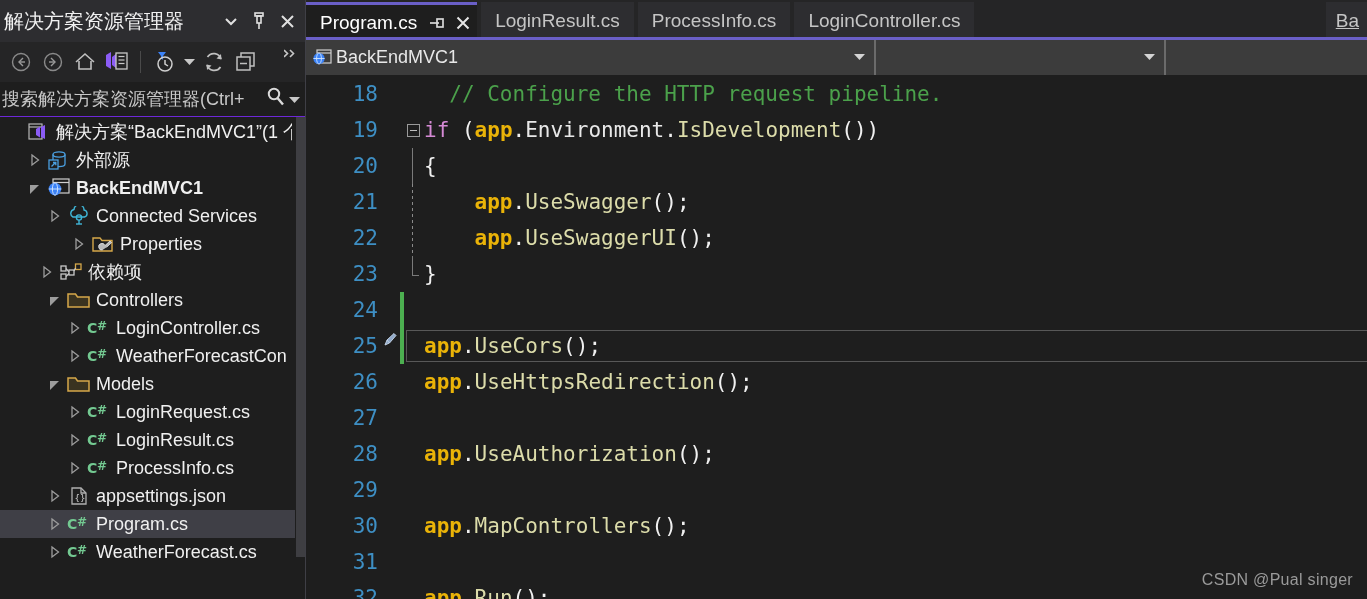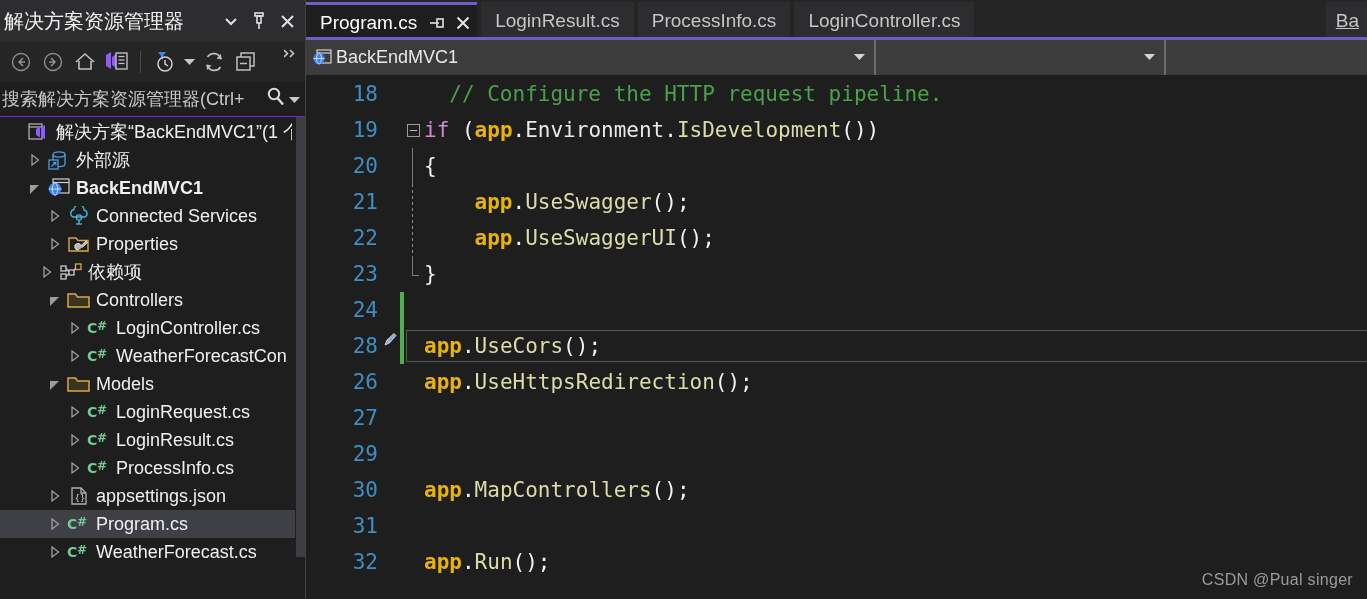--- a/index.html
+++ b/index.html
@@ -387,21 +387,21 @@
           <span class="ticon">
             <svg width="22" height="20" viewBox="0 0 22 20">
               <path d="M5 11 A4 4 0 0 1 6 3.5 A5 5 0 0 1 16 4 A3.6 3.6 0 0 1 16.5 11 Z" fill="none" stroke="#3fb6d8" stroke-width="1.4"></path>
               <circle cx="11" cy="11.5" r="2.6" fill="none" stroke="#3fb6d8" stroke-width="1.4"></circle>
               <line x1="11" y1="14" x2="11" y2="18" stroke="#3fb6d8" stroke-width="1.4"></line>
               <line x1="8" y1="18" x2="14" y2="18" stroke="#3fb6d8" stroke-width="1.4"></line>
             </svg>
           </span>
           <span class="tlabel">Connected Services</span>
         </div>
-        <div class="tree-row" style="padding-left: 44px;">
+        <div class="tree-row" style="padding-left: 68px;">
           <span class="tw">
             <svg width="12" height="14" viewBox="0 0 12 14">
               <path d="M3 2 L9.5 7 L3 12 Z" fill="none" stroke="#9d9d9d" stroke-width="1.3"></path>
             </svg>
           </span>
           <span class="ticon">
             <svg width="22" height="20" viewBox="0 0 22 20">
               <path d="M1 4 L8 4 L10 6.5 L20 6.5 L20 17 L1 17 Z" fill="none" stroke="#d6a84a" stroke-width="1.4"></path>
               <path d="M10.5 16 A3.3 3.3 0 1 1 13 11.5 L18 7 L19.6 8.6 L14.6 13.2" fill="#b8b8b8" stroke="#e8e8e8" stroke-width="0.8"></path>
             </svg>
@@ -691,21 +691,21 @@
           <span class="ctext"><span class="c-punc">}</span></span>
         </div>
         <div class="code-line">
           <span class="ln">24</span>
           <span class="gutter-glyph"></span>
           <span class="changebar added"></span>
           <span class="fold"></span>
           <span class="ctext"></span>
         </div>
         <div class="code-line">
-          <span class="ln">28</span>
+          <span class="ln">25</span>
           <span class="gutter-glyph">
             <svg width="16" height="16" viewBox="0 0 16 16" style="position:absolute;left:-2px;top:4px">
               <path d="M3 13 L5 8 L12 1.5 L14 3.5 L7.5 11 Z" fill="#8fa8c8" stroke="#c8d8ec" stroke-width="0.9"></path>
               <line x1="5" y1="8" x2="7.5" y2="11" stroke="#c8d8ec" stroke-width="0.8"></line>
             </svg>
           </span>
           <span class="changebar added"></span>
           <span class="fold"></span>
           <span class="ctext"><span class="c-ident">app</span><span class="c-punc">.</span><span class="c-method">UseCors</span><span class="c-punc">();</span></span>
           <span class="curline-box"></span>
@@ -718,20 +718,27 @@
           <span class="ctext"><span class="c-ident">app</span><span class="c-punc">.</span><span class="c-method">UseHttpsRedirection</span><span class="c-punc">();</span></span>
         </div>
         <div class="code-line">
           <span class="ln">27</span>
           <span class="gutter-glyph"></span>
           <span class="changebar"></span>
           <span class="fold"></span>
           <span class="ctext"></span>
         </div>
         <div class="code-line">
+          <span class="ln">28</span>
+          <span class="gutter-glyph"></span>
+          <span class="changebar"></span>
+          <span class="fold"></span>
+          <span class="ctext"><span class="c-ident">app</span><span class="c-punc">.</span><span class="c-method">UseAuthorization</span><span class="c-punc">();</span></span>
+        </div>
+        <div class="code-line">
           <span class="ln">29</span>
           <span class="gutter-glyph"></span>
           <span class="changebar"></span>
           <span class="fold"></span>
           <span class="ctext"></span>
         </div>
         <div class="code-line">
           <span class="ln">30</span>
           <span class="gutter-glyph"></span>
           <span class="changebar"></span>

